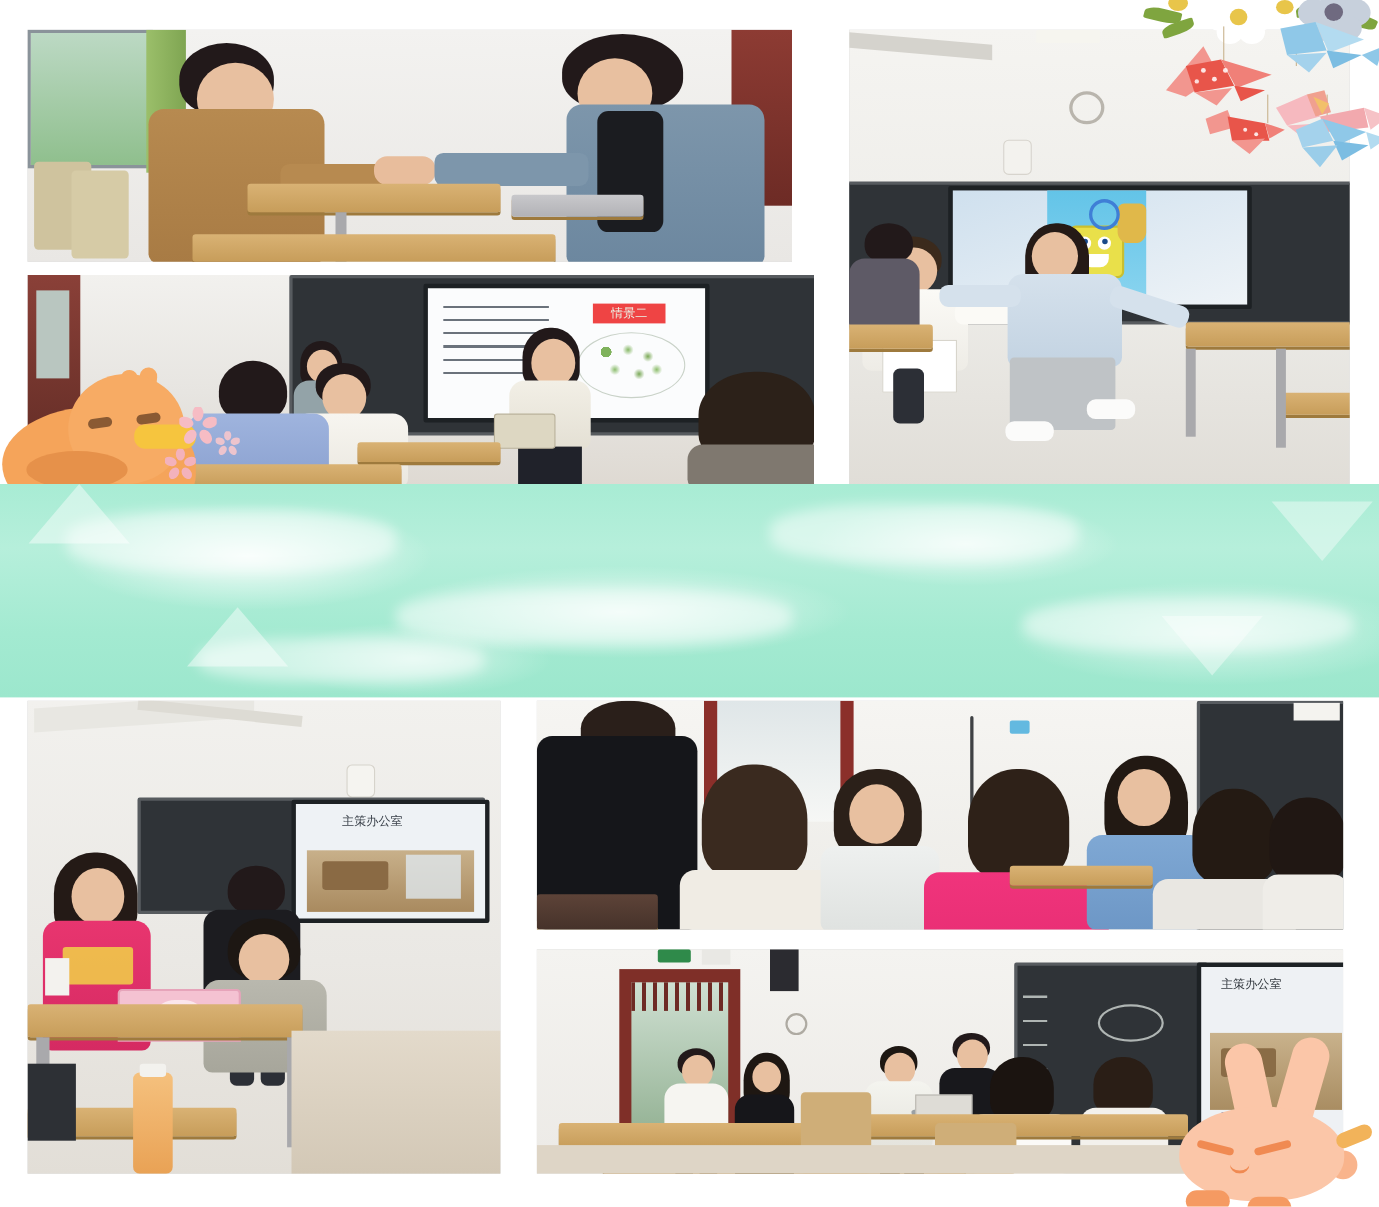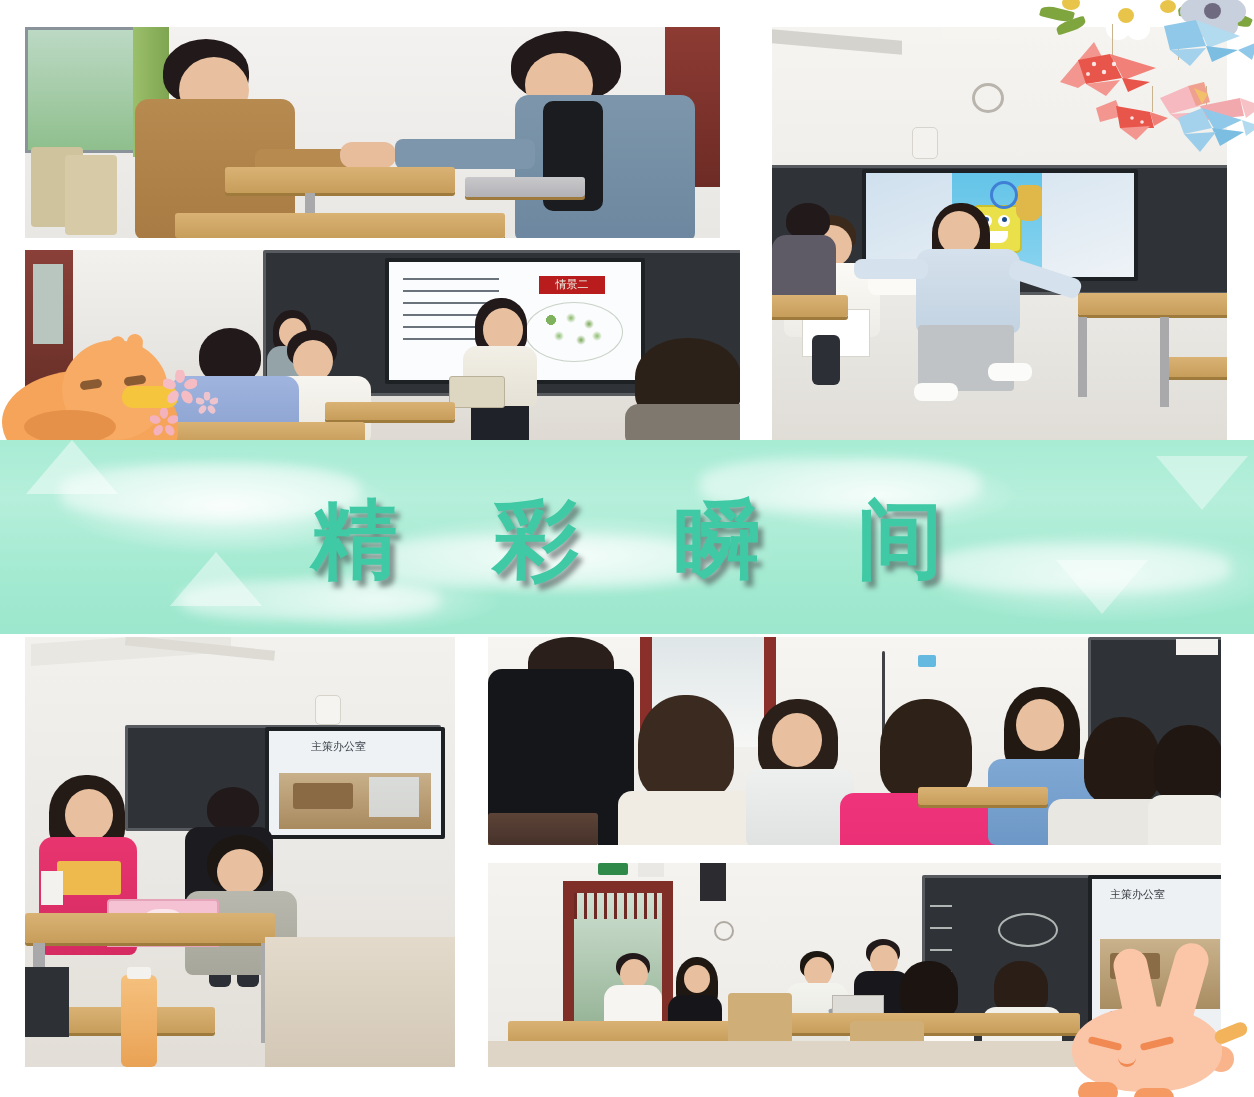--- a/index.html
+++ b/index.html
@@ -131,21 +131,21 @@
 
   <div class="photo" style="left:25px;top:250px;width:715px;height:193px;">
     <div class="scene">
       <div class="wall"></div>
       <div class="door" style="left:0;top:0;width:48px;height:193px;background:linear-gradient(#8a4038,#5d2a23);"></div>
       <div style="position:absolute;left:8px;top:14px;width:30px;height:80px;background:#b9c6c0;"></div>
       <div class="board" style="left:238px;top:0;width:477px;height:140px;"></div>
       <div class="screen" style="left:360px;top:8px;width:252px;height:118px;background:#fbfcfd;">
         <div style="position:absolute;left:14px;top:16px;width:96px;height:70px;
              background:repeating-linear-gradient(#3a4450 0 2px, transparent 2px 12px);opacity:.75;"></div>
-        <div style="position:absolute;left:150px;top:14px;width:66px;height:18px;background:#b91c1c;color:#eaf3e7;
+        <div style="position:absolute;left:150px;top:14px;width:66px;height:18px;background:#ef4444;color:#eaf3e7;
                     font-size:11px;line-height:18px;text-align:center;font-family:'DejaVu Sans',sans-serif;">情景二</div>
         <div style="position:absolute;left:136px;top:40px;width:96px;height:58px;border-radius:50%;border:1px solid #c9d2c8;"></div>
         <div style="position:absolute;left:152px;top:48px;width:66px;height:44px;
              background:radial-gradient(circle 5px at 10px 10px,#7fb25c 98%,transparent),
                         radial-gradient(circle 5px at 30px 8px,#86b866,transparent),
                         radial-gradient(circle 5px at 48px 14px,#7aa955,transparent),
                         radial-gradient(circle 5px at 18px 26px,#8cbd6e,transparent),
                         radial-gradient(circle 5px at 40px 30px,#79a857,transparent),
                         radial-gradient(circle 5px at 56px 26px,#8dbd6c,transparent);"></div>
       </div>
@@ -543,21 +543,20 @@
   <div class="banner">
     <div class="tri" style="left:26px;top:0;"></div>
     <div class="tri" style="left:170px;top:112px;"></div>
     <div class="tri down" style="left:1156px;top:16px;"></div>
     <div class="tri down" style="left:1056px;top:120px;"></div>
     <div class="brush" style="left:60px;top:24px;width:300px;height:56px;"></div>
     <div class="brush" style="left:360px;top:96px;width:360px;height:50px;"></div>
     <div class="brush" style="left:700px;top:18px;width:280px;height:54px;"></div>
     <div class="brush" style="left:930px;top:104px;width:300px;height:48px;"></div>
     <div class="brush" style="left:180px;top:140px;width:260px;height:40px;"></div>
-    <div class="banner-title">精彩瞬间</div>
   </div>
 
   <div class="sticker" style="left:1062px;top:948px;width:180px;height:150px;">
     <div class="rab-ear" style="left:58px;top:0;transform:rotate(-12deg);"></div>
     <div class="rab-ear" style="left:104px;top:-6px;transform:rotate(16deg);"></div>
     <div class="rab-tail" style="left:146px;top:98px;"></div>
     <div class="rab-body"></div>
     <div class="rab-eye" style="left:26px;top:92px;transform:rotate(14deg);"></div>
     <div class="rab-eye" style="left:78px;top:92px;transform:rotate(-14deg);"></div>
     <div style="position:absolute;left:56px;top:106px;width:18px;height:10px;border-bottom:3px solid #f08a52;border-radius:0 0 10px 10px;"></div>

